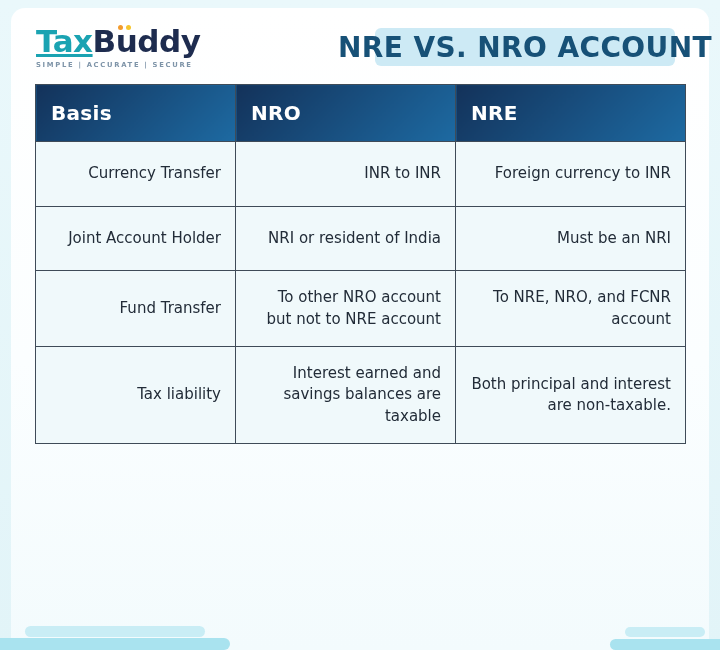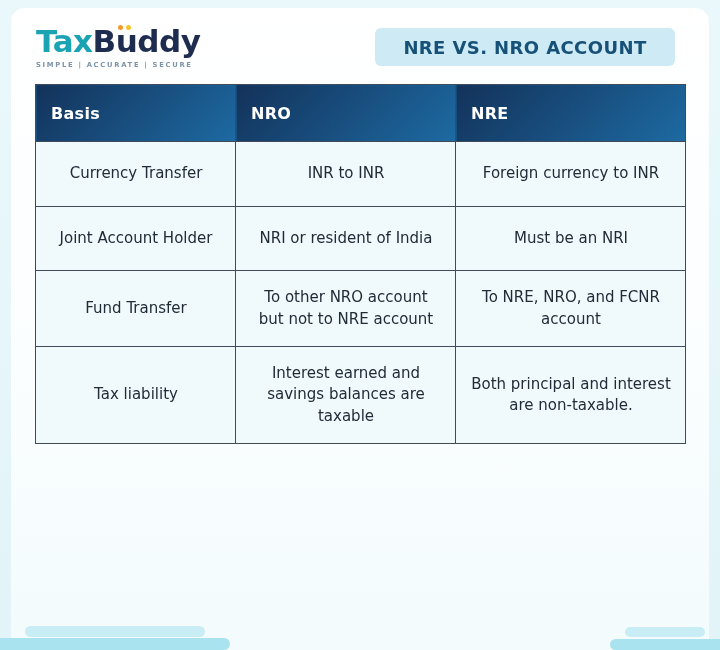--- a/index.html
+++ b/index.html
@@ -12,56 +12,56 @@
   }
   .card {
     position:absolute; left:11px; top:8px; width:698px; height:642px;
     background:linear-gradient(180deg,#ffffff 0%, #fbfeff 55%, #f3fbfd 100%);
     border-radius:14px 14px 0 0;
   }
 
   
   .logo { position:absolute; left:36px; top:24px; }
   .logo-text { font-size:31px; font-weight:bold; letter-spacing:-0.5px; line-height:1.1; }
-  .logo-tax  { color:#1aa3b2; }
+  .logo-tax  { color:#1aa3b2;text-decoration:underline; }
   .logo-buddy{ color:#1e2c4f; }
   .u-wrap { position:relative; display:inline-block; }
   .u-dot { position:absolute; width:5px; height:5px; border-radius:50%; top:1px; }
   .u-dot.orange { left:2px;  background:#f39b2d; }
   .u-dot.yellow { left:10px; background:#f6c62f; }
   .tagline {
     font-size:6.8px; font-weight:bold; letter-spacing:1.7px;
     color:#7e94a8; margin-top:3px; white-space:nowrap;
   }
 
   
   .banner {
     position:absolute; left:375px; top:28px; width:300px; height:38px;
     background:#cdeaf5; border-radius:6px;
     display:flex; align-items:center; justify-content:center;
-    color:#175177; font-size:18px; font-weight:bold; letter-spacing:0.4px;
+    color:#175177; font-size:28px; font-weight:bold; letter-spacing:0.4px;
     white-space:nowrap;
     text-align:center;
   }
 
   
   table.cmp {
     position:absolute; left:35px; top:84px;
     border-collapse:collapse; table-layout:fixed;
   }
   .cmp col.c1 { width:200px; } .cmp col.c2 { width:220px; } .cmp col.c3 { width:230px; }
   .cmp th, .cmp td { border:1.6px solid #3f4b58; }
   .cmp th {
     background:linear-gradient(135deg,#13325a 0%, #1d6aa2 100%);
-    color:#ffffff; font-size:16px; font-weight:bold; letter-spacing:0.3px;
+    color:#ffffff; font-size:20px; font-weight:bold; letter-spacing:0.3px;
     text-align:left; padding:0 10px 0 15px; height:56px;
   }
   .cmp td {
     background:#f0f9fb; color:#222c38; font-size:15px; line-height:1.42;
-    text-align:center; vertical-align:middle; padding:6px 14px 6px 15px;
+    text-align:right; vertical-align:middle; padding:6px 14px 6px 15px;
   }
   tr.rh1 { height:65px; } tr.rh2 { height:78px; } tr.rh3 { height:64px; }
   tr.rh4 { height:76px; } tr.rh5 { height:80px; } tr.rh6 { height:97px; }
 
   
   .pill { position:absolute; }
   .pill-left-top     { left:25px;  top:626px; width:180px; height:11px; background:#c9edf5; border-radius:6px; }
   .pill-left-bottom  { left:0;     top:638px; width:230px; height:12px; background:#a9e3ef; border-radius:0 7px 7px 0; }
   .pill-right-top    { left:625px; top:627px; width:80px;  height:10px; background:#c9edf5; border-radius:6px; }
   .pill-right-bottom { left:610px; top:639px; width:110px; height:11px; background:#a9e3ef; border-radius:7px 0 0 7px; }

